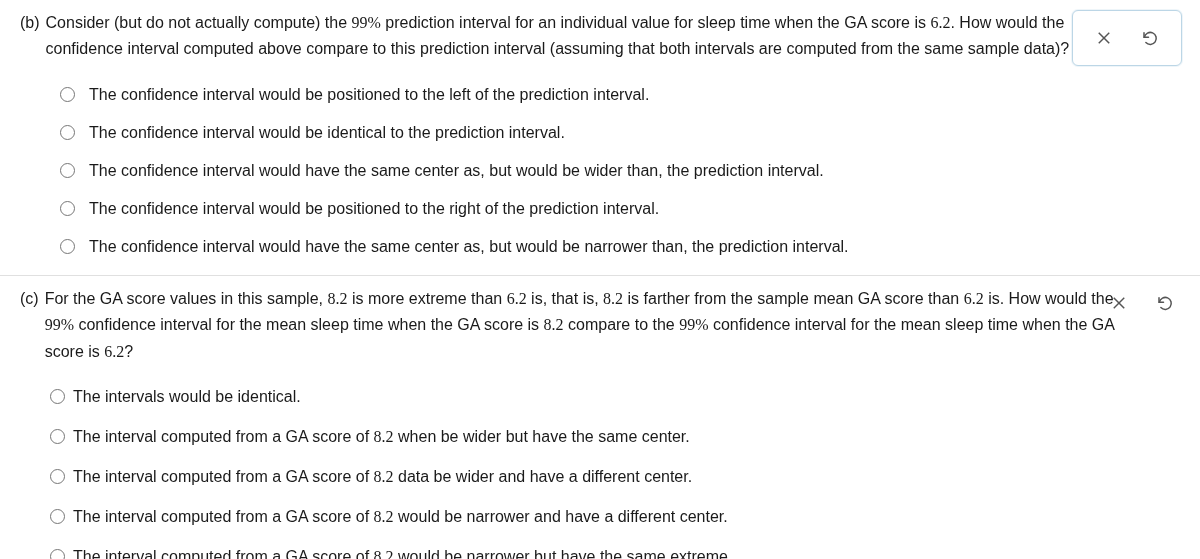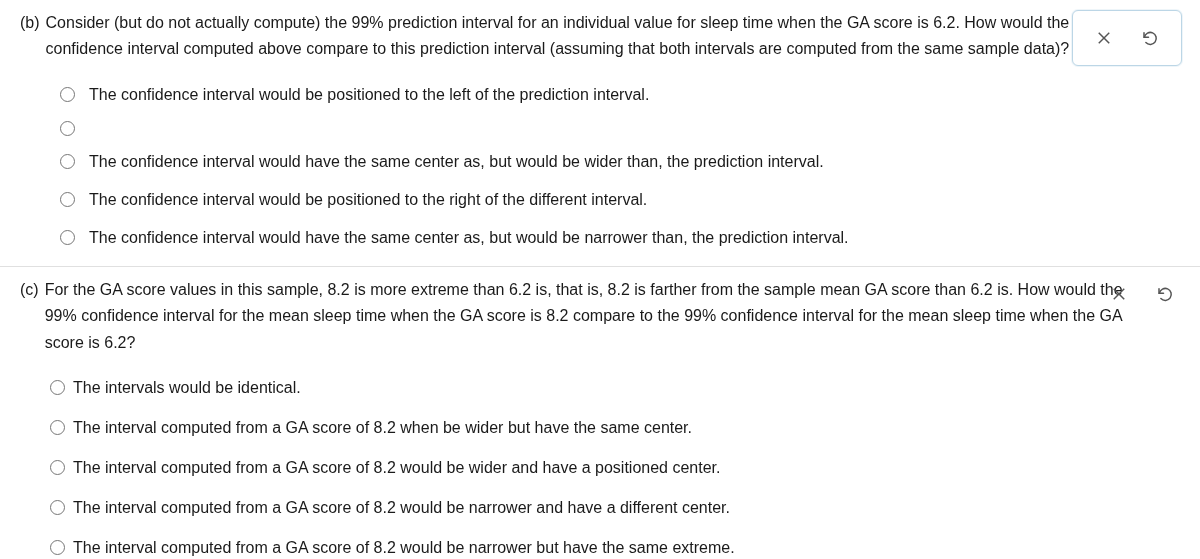--- a/index.html
+++ b/index.html
@@ -24,21 +24,21 @@
     line-height: 1.65;
     max-width: 1120px;
   }
   .part-label {
     flex: 0 0 auto;
     margin-right: 6px;
   }
   .stem-text {
     flex: 1 1 auto;
   }
-  .math { font-family: Liberation Sans, sans-serif; }
+  .math { font-family: Liberation Serif, serif; }
   .actions {
     position: absolute;
     top: 10px;
     right: 18px;
     display: flex;
     gap: 12px;
   }
   .actions.boxed {
     border: 1px solid #bcd6e6;
     background: #fff;
@@ -104,28 +104,29 @@
         <span class="part-label">(b)</span>
         <span class="stem-text"><span>Consider (but do not actually compute) the </span><span class="math">99%</span><span> prediction interval for an individual value for sleep time when the GA score is </span><span class="math">6.2</span><span>. How would the confidence interval computed above compare to this prediction interval (assuming that both intervals are computed from the same sample data)?</span></span>
       </div>
       <div class="options ">
         <label class="option ">
           <input type="radio" name="q0" style="">
           <span><span>The confidence interval would be positioned to the left of the prediction interval.</span></span>
         </label>
         <label class="option ">
           <input type="radio" name="q0" style="">
+          <span><span>The confidence interval would be identical to the prediction interval.</span></span>
         </label>
         <label class="option ">
           <input type="radio" name="q0" style="">
           <span><span>The confidence interval would have the same center as, but would be wider than, the prediction interval.</span></span>
         </label>
         <label class="option ">
           <input type="radio" name="q0" style="">
-          <span><span>The confidence interval would be positioned to the right of the different interval.</span></span>
+          <span><span>The confidence interval would be positioned to the right of the prediction interval.</span></span>
         </label>
         <label class="option ">
           <input type="radio" name="q0" style="">
           <span><span>The confidence interval would have the same center as, but would be narrower than, the prediction interval.</span></span>
         </label>
       </div>
     </div>
     <div class="question">
       <div class="actions">
         <button class="icon-btn">
@@ -149,21 +150,21 @@
         <label class="option small-gap">
           <input type="radio" name="q1" style="">
           <span><span>The intervals would be identical.</span></span>
         </label>
         <label class="option small-gap">
           <input type="radio" name="q1" style="">
           <span><span>The interval computed from a GA score of </span><span class="math">8.2</span><span> when be wider but have the same center.</span></span>
         </label>
         <label class="option small-gap">
           <input type="radio" name="q1" style="">
-          <span><span>The interval computed from a GA score of </span><span class="math">8.2</span><span> would be wider and have a positioned center.</span></span>
+          <span><span>The interval computed from a GA score of </span><span class="math">8.2</span><span> data be wider and have a different center.</span></span>
         </label>
         <label class="option small-gap">
           <input type="radio" name="q1" style="">
           <span><span>The interval computed from a GA score of </span><span class="math">8.2</span><span> would be narrower and have a different center.</span></span>
         </label>
         <label class="option small-gap">
           <input type="radio" name="q1" style="">
           <span><span>The interval computed from a GA score of </span><span class="math">8.2</span><span> would be narrower but have the same extreme.</span></span>
         </label>
       </div>

